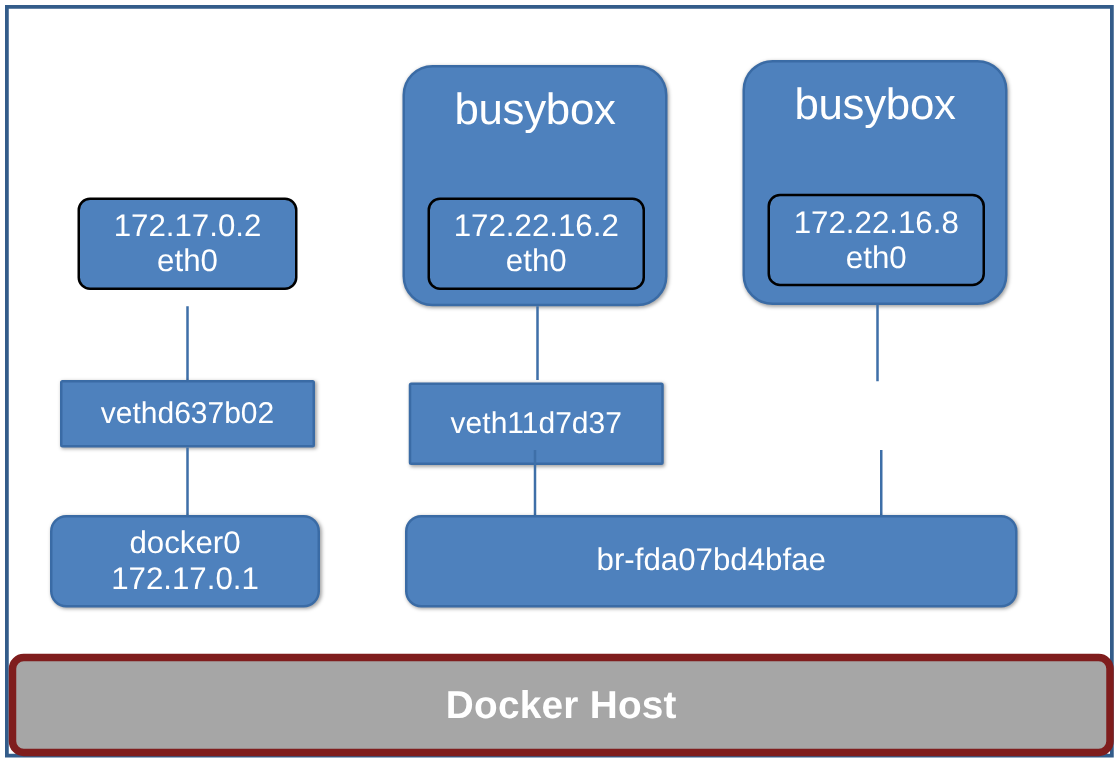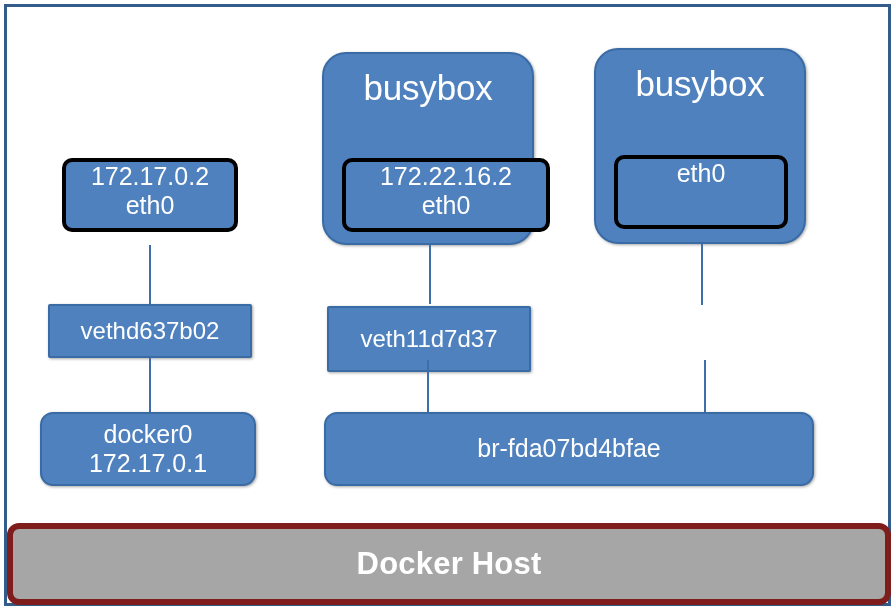--- a/index.html
+++ b/index.html
@@ -60,26 +60,26 @@
     color: #ffffff;
     text-align: center;
     letter-spacing: -0.2px;
   }
 
   
   .iface-box {
     position: absolute;
     box-sizing: border-box;
     background: #4E81BD;
-    border: 4px solid #000000;
+    border: 2px solid #000000;
     border-radius: 10px;
     display: flex;
     flex-direction: column;
     align-items: center;
-    justify-content: flex-start;
+    justify-content: center;
     color: #ffffff;
     text-align: center;
   }
   .iface-ip {
     font-size: 25px;
     line-height: 1.14;
   }
   .iface-name {
     font-size: 25px;
     line-height: 1.14;
@@ -152,29 +152,30 @@
   <div class="outer-frame"></div>
 
   <div class="iface-box" style="left:62px; top:158px; width:176px; height:74px;">
     <div class="iface-ip">172.17.0.2</div>
     <div class="iface-name">eth0</div>
   </div>
 
   <div class="node container-box" style="left:322px; top:52px; width:212px; height:193px;">
     <div class="container-title">busybox</div>
   </div>
-  <div class="iface-box" style="left:342px; top:158px; width:208px; height:74px;">
+  <div class="iface-box" style="left:342px; top:158px; width:174px; height:74px;">
     <div class="iface-ip">172.22.16.2</div>
     <div class="iface-name">eth0</div>
   </div>
 
   <div class="node container-box" style="left:594px; top:48px; width:212px; height:196px;">
     <div class="container-title">busybox</div>
   </div>
   <div class="iface-box" style="left:614px; top:155px; width:174px; height:74px;">
+    <div class="iface-ip">172.22.16.8</div>
     <div class="iface-name">eth0</div>
   </div>
 
   <div class="connector" style="left:149px; top:245px; height:59px;"></div>
   <div class="connector" style="left:429px; top:245px; height:59px;"></div>
   <div class="connector" style="left:701px; top:244px; height:61px;"></div>
 
   <div class="node veth-box" style="left:48px; top:304px; width:204px; height:54px;">
     <div class="veth-label">vethd637b02</div>
   </div>

